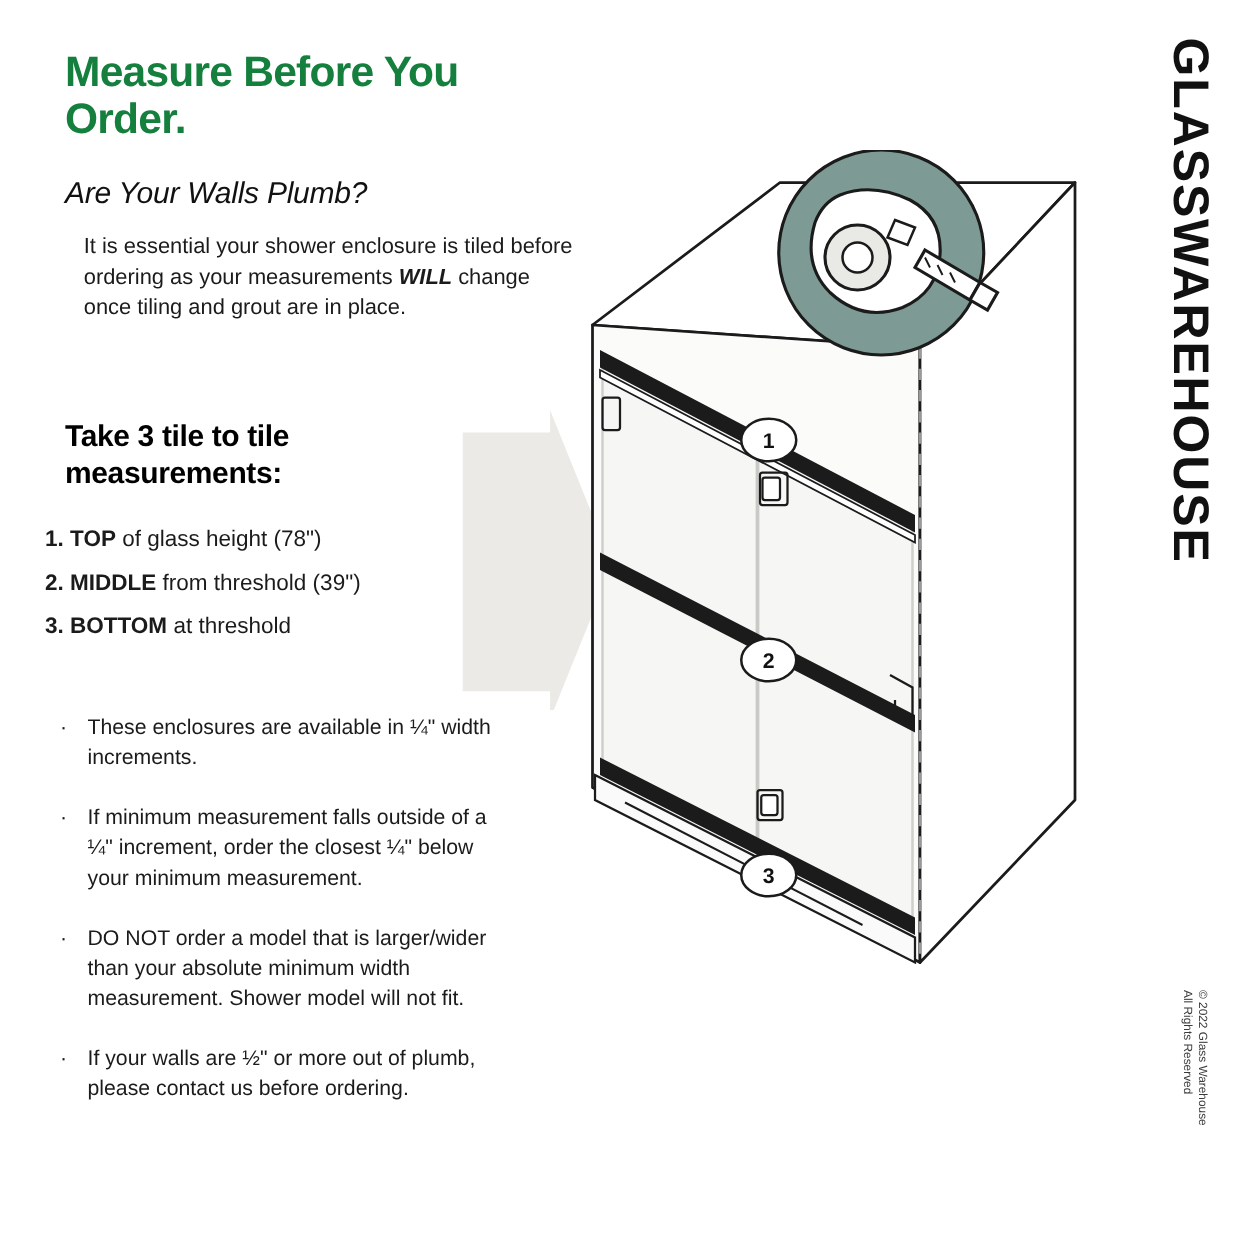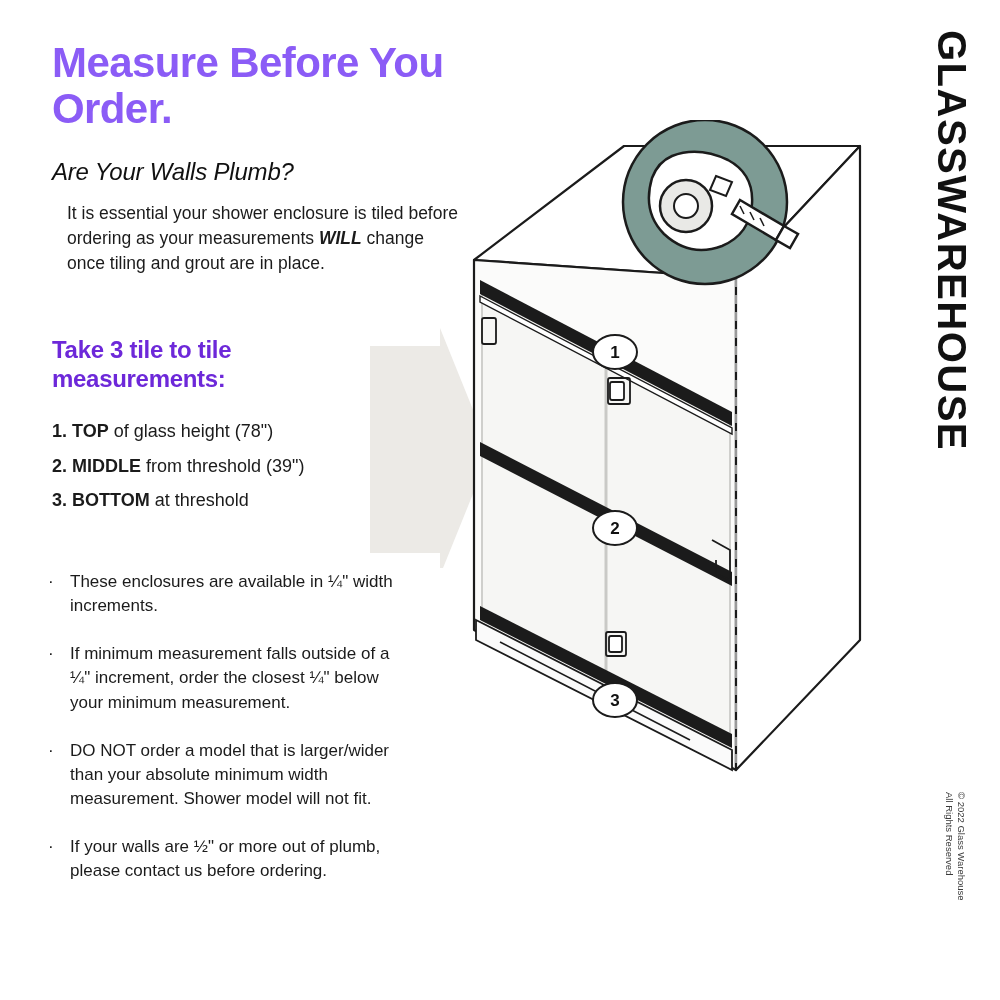--- a/index.html
+++ b/index.html
@@ -22,26 +22,26 @@
   }
 
   
   .left-col {
     position: absolute;
     left: 52px;
     top: 40px;
     width: 400px;
   }
   .main-title {
-    font-size: 42px;
+    font-size: 34px;
     font-weight: 700;
     letter-spacing: -0.6px;
     line-height: 1.1;
     margin: 0 0 26px 0;
-    color: #8b5cf6;
+    color: #15803d;
   }
   .sub-title {
     font-size: 24px;
     font-weight: 400;
     font-style: italic;
     margin: 0 0 14px 0;
     letter-spacing: -0.2px;
     color: #111111;
   }
   .intro-para {
@@ -58,26 +58,26 @@
 
   .section-head {
     position: absolute;
     left: 52px;
     top: 335px;
     width: 300px;
     font-size: 24px;
     font-weight: 700;
     line-height: 1.22;
     letter-spacing: -0.3px;
-    color: #6d28d9;
+    color: #000000;
   }
 
   .steps {
     position: absolute;
-    left: 52px;
+    left: 36px;
     top: 420px;
     width: 400px;
   }
   .step {
     font-size: 18px;
     line-height: 1.25;
     margin-bottom: 12px;
     white-space: nowrap;
   }
   .step .num {

